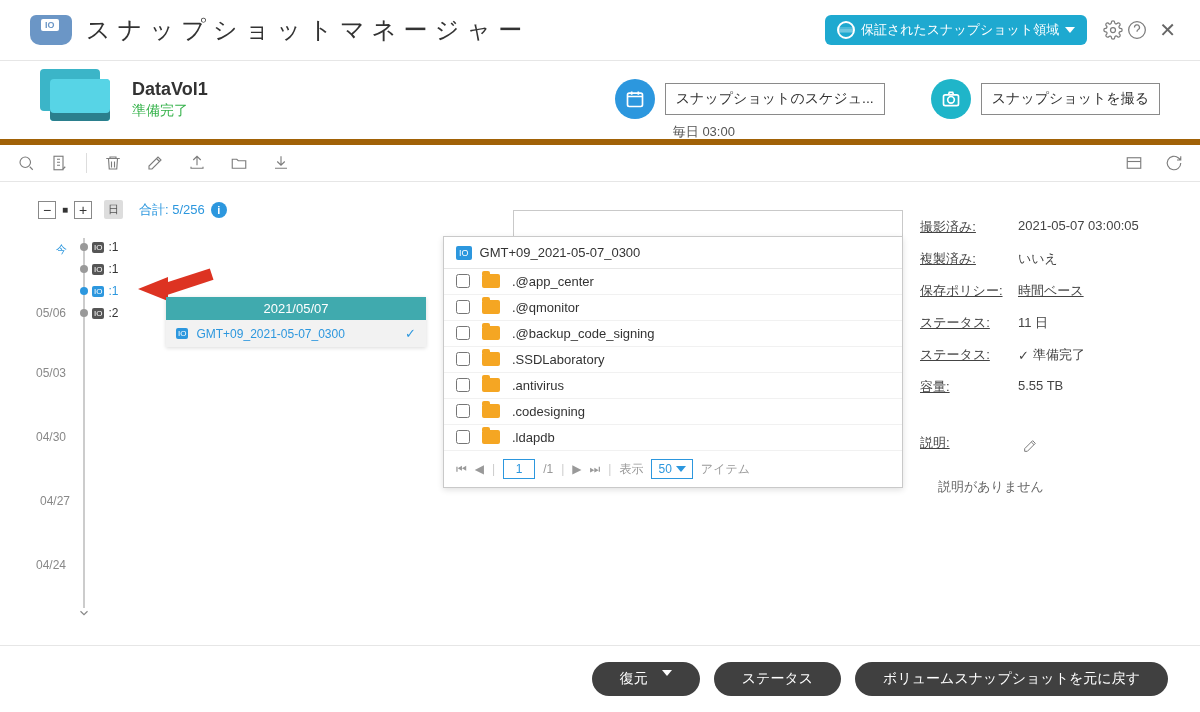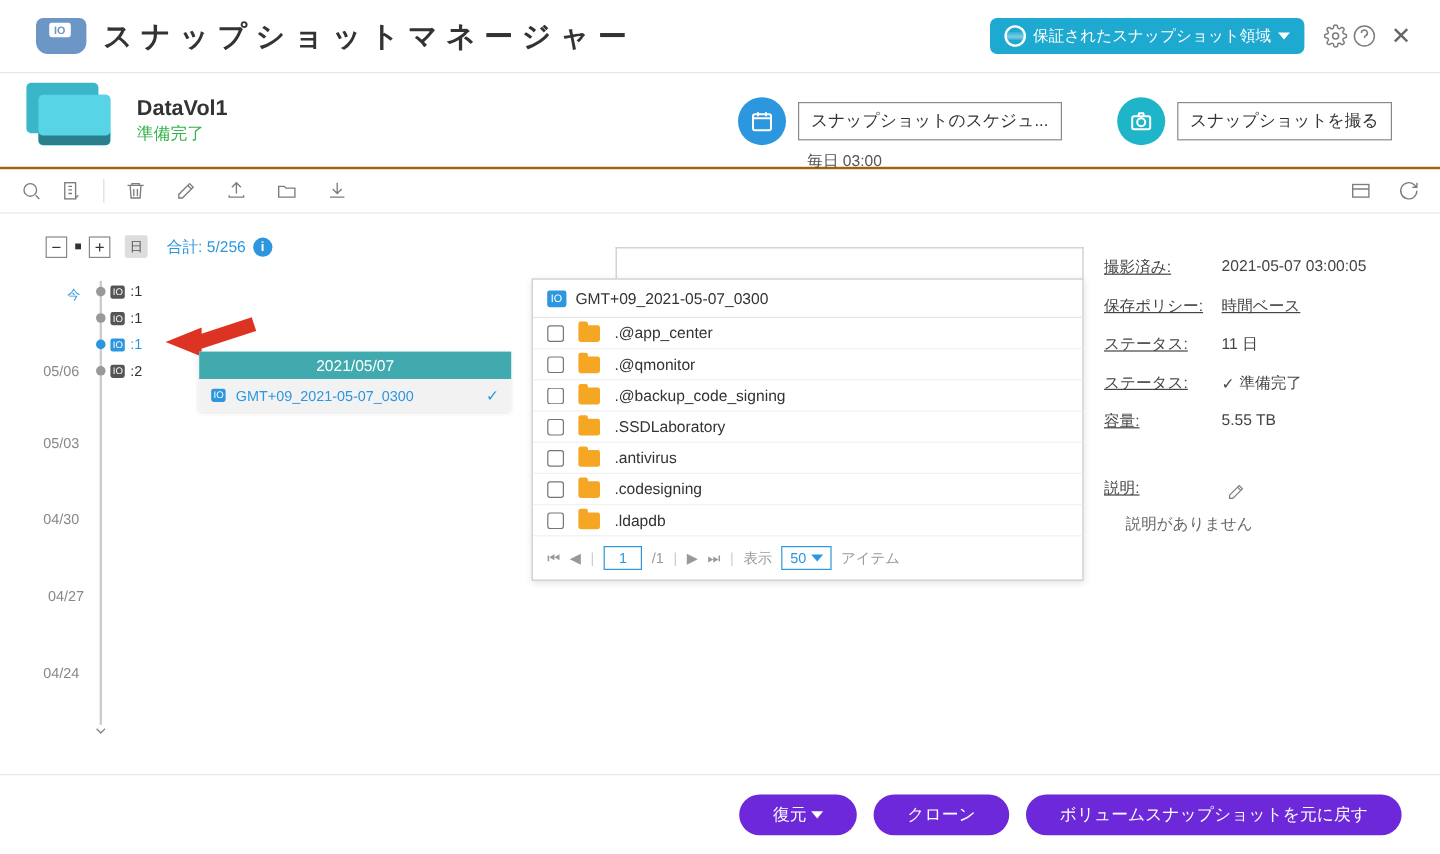--- a/index.html
+++ b/index.html
@@ -1,27 +1,27 @@
 <!DOCTYPE html>
 <html><head>
 <meta charset="utf-8">
 <style>
 * { box-sizing: border-box; margin: 0; padding: 0; font-family: -apple-system, "Hiragino Sans", "Meiryo", sans-serif; }
 body { background: #fff; width: 1200px; height: 712px; overflow: hidden; font-size: 13px; color: #333; }
 .titlebar { display: flex; align-items: center; padding: 14px 24px 14px 30px; border-bottom: 1px solid #e6e6e6; }
 .app-icon { width: 42px; height: 30px; background: #6b96c6; border-radius: 6px 6px 10px 10px; position: relative; margin-right: 14px; }
 .app-icon::after { content: "IO"; position: absolute; top: 4px; left: 11px; background: #fff; color: #6b96c6; font-size: 9px; font-weight: bold; padding: 1px 4px; border-radius: 2px; }
-.app-title { font-size: 24px; letter-spacing: .3em; font-weight: 700; color: #333; }
+.app-title { font-size: 24px; letter-spacing: .3em; font-weight: 400; color: #333; }
 .spacer { flex: 1; }
 .space-pill { background: #1ea9d0; color: #fff; border-radius: 6px; padding: 6px 12px; display: flex; align-items: center; gap: 6px; margin-right: 14px; cursor: pointer; font-size: 13px; }
 .space-pill .db { width: 18px; height: 18px; border-radius: 50%; background: linear-gradient(#fff3,#fff3) center/14px 3px no-repeat, linear-gradient(#fff3,#fff3) center top 4px/14px 3px no-repeat, linear-gradient(#fff3,#fff3) center bottom 4px/14px 3px no-repeat; border: 2px solid #fff; }
 .icon-btn { width: 24px; height: 24px; display: inline-flex; align-items: center; justify-content: center; color: #7c7c7c; cursor: pointer; }
 .icon-btn svg { stroke: currentColor; fill: none; stroke-width: 1.5; }
 .close-x { font-size: 20px; color: #666; cursor: pointer; }
-.header2 { display: flex; align-items: flex-end; padding: 18px 40px 18px 32px; border-bottom: 2px solid #a16207; position: relative; }
+.header2 { display: flex; align-items: flex-start; padding: 18px 40px 18px 50px; border-bottom: 6px solid #a16207; position: relative; }
 .vol-icon { width: 60px; height: 42px; background: #4bcee0; border-radius: 4px; position: relative; margin-right: 22px; }
 .vol-icon::before { content: ""; position: absolute; width: 60px; height: 42px; background: #3bb5c8; border-radius: 4px; left: -10px; top: -10px; }
 .vol-icon::after { content: ""; position: absolute; width: 60px; height: 42px; background: #57d4e6; border-radius: 4px; left: 0; top: 0; box-shadow: inset 0 -8px 0 #2b7f8d; }
 .vol-title { font-size: 18px; font-weight: bold; }
 .vol-status { color: #35b24a; font-size: 14px; margin-top: 2px; }
 .round-btn { width: 40px; height: 40px; border-radius: 50%; background: #2c97de; display: inline-flex; align-items: center; justify-content: center; color: #fff; margin-right: 10px; }
 .boxed { border: 1px solid #8a8a8a; padding: 6px 10px; font-size: 14px; cursor: pointer; }
 .sched-text { position: absolute; left: 663px; top: 66px; font-size: 13px; color: #555; }
 .toolbar { display: flex; align-items: center; gap: 10px; padding: 6px 14px; border-bottom: 1px solid #e6e6e6; color:#666; }
 .toolbar .sep { width: 1px; height: 20px; background: #ddd; margin: 0 4px; }
@@ -42,35 +42,35 @@
 .popup { position: absolute; left: 166px; top: 320px; width: 260px; background: #fff; box-shadow: 0 1px 4px rgba(0,0,0,.15); }
 .popup-hdr { background: #40aaae; color: #fff; text-align: center; padding: 4px; font-size: 13px; }
 .popup-row { display: flex; align-items: center; gap: 8px; padding: 6px 10px; background: #f2f2f2; }
 .popup-row .name { color: #2c97de; font-size: 12px; flex: 1; }
 .arrow { position: absolute; left: 138px; top: 273px; width: 0; height: 0; border-right: 30px solid #d32; border-top: 12px solid transparent; border-bottom: 12px solid transparent; }
 .arrow::after { content: ""; position: absolute; left: 28px; top: -6px; width: 48px; height: 12px; background: #d32; transform: rotate(-18deg); transform-origin: left center; }
 .filepanel { position: absolute; left: 443px; top: 255px; width: 460px; border: 1px solid #c9c9c9; background: #fff; box-shadow: 0 2px 6px rgba(0,0,0,.12); }
 .filepanel-behind { position: absolute; left: 513px; top: 239px; width: 390px; height: 28px; border: 1px solid #c9c9c9; border-bottom: none; background: #fff; }
 .fp-crumb { display: flex; align-items: center; gap: 8px; padding: 8px 12px; border-bottom: 1px solid #e6e6e6; color: #333; font-size: 13px; }
 .fp-list { max-height: 280px; }
-.fp-row { display: flex; align-items: center; gap: 12px; padding: 5px 12px; border-bottom: 1px solid #f1f1f1; font-size: 13px; cursor: pointer; }
+.fp-row { display: flex; align-items: flex-start; gap: 12px; padding: 5px 12px; border-bottom: 1px solid #f1f1f1; font-size: 13px; cursor: pointer; }
 .fp-row input { width: 14px; height: 14px; }
 .folder-icon { width: 18px; height: 14px; background: #f5a623; border-radius: 2px; position: relative; }
 .folder-icon::before { content: ""; position: absolute; top: -3px; left: 0; width: 8px; height: 4px; background: #f5a623; border-radius: 2px 2px 0 0; }
 .fp-pager { display: flex; align-items: center; gap: 8px; padding: 8px 12px; color: #999; font-size: 12px; }
 .fp-pager .pg { border: 1px solid #2c97de; color: #2c97de; width: 32px; text-align: center; padding: 2px; }
 .fp-pager .sel { border: 1px solid #2c97de; color: #2c97de; padding: 2px 6px; display: inline-flex; align-items: center; gap: 4px; }
 .detail-col { position: absolute; right: 30px; top: 240px; width: 250px; font-size: 13px; }
 .detail-row { display: flex; gap: 12px; margin-bottom: 14px; }
 .detail-row .k { width: 86px; color: #444; text-decoration: underline; }
 .detail-row .v { flex: 1; color: #444; }
 .link { color: #2c67c8; text-decoration: underline; }
 .ok { color: #35b24a; display: inline-flex; align-items: center; gap: 4px; }
 .footer { position: absolute; bottom: 0; left: 0; right: 0; border-top: 1px solid #e6e6e6; padding: 16px 32px; display: flex; justify-content: flex-end; gap: 14px; background: #fff; }
-.btn { background: #6d28d9; color: #fff; border-radius: 18px; padding: 8px 28px; font-size: 14px; cursor: pointer; display: inline-flex; align-items: center; gap: 4px; border:none; }
+.btn { background: #404040; color: #fff; border-radius: 18px; padding: 8px 28px; font-size: 14px; cursor: pointer; display: inline-flex; align-items: flex-start; gap: 14px; border:none; }
 .btn .caret { font-size: 10px; }
 .tri-down { width:0; height:0; border-left:5px solid transparent; border-right:5px solid transparent; border-top:6px solid currentColor; display:inline-block; }
 svg { display: block; }
 </style>
 </head>
 <body>
 
 <div class="titlebar">
   <div class="app-icon"></div>
   <div class="app-title">スナップショットマネージャー</div>
@@ -294,51 +294,55 @@
       <span>アイテム</span>
     </div>
   </div>
 
   <div class="detail-col" style="top:36px">
     <div class="detail-row">
         <span class="k">撮影済み:</span>
         <span class="v">2021-05-07 03:00:05</span>
       </div>
     <div class="detail-row">
+        <span class="k">複製済み:</span>
+        <span class="v">いいえ</span>
+      </div>
+    <div class="detail-row">
         <span class="k">保存ポリシー:</span>
         <span class="v link">時間ベース</span>
       </div>
     <div class="detail-row">
         <span class="k">ステータス:</span>
         <span class="v">11 日</span>
       </div>
     <div class="detail-row">
         <span class="k">ステータス:</span>
         <span class="v ok">
           <span>✓</span>
           <span>準備完了</span>
         </span>
       </div>
     <div class="detail-row">
         <span class="k">容量:</span>
         <span class="v">5.55 TB</span>
       </div>
     <div style="height:24px"></div>
-    <div class="detail-row" style="margin-bottom:6px">
+    <div class="detail-row" style="margin-bottom:20px">
         <span class="k">説明:</span>
         <span class="icon-btn">
           <svg width="16" height="16" viewBox="0 0 24 24">
             <path d="M4 20h4L20 8l-4-4L4 16v4zM14 6l4 4"></path>
           </svg>
         </span>
       </div>
     <div style="padding-left:18px;color:#666">説明がありません</div>
   </div>
 </div>
 
 <div class="footer">
   <button class="btn">
       <span>復元</span>
       <span class="caret tri-down"></span>
     </button>
-  <button class="btn">クローン</button>
+  <button class="btn">ステータス</button>
   <button class="btn">ボリュームスナップショットを元に戻す</button>
 </div>
 
 </body></html>

